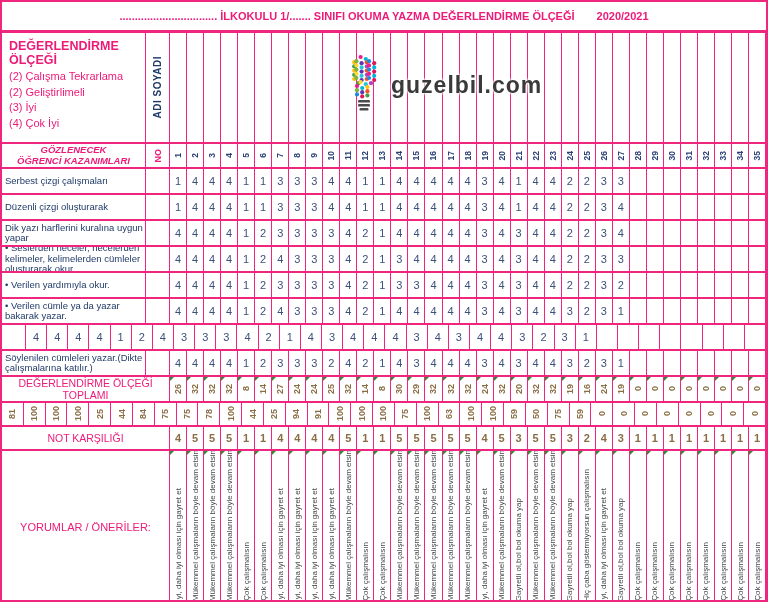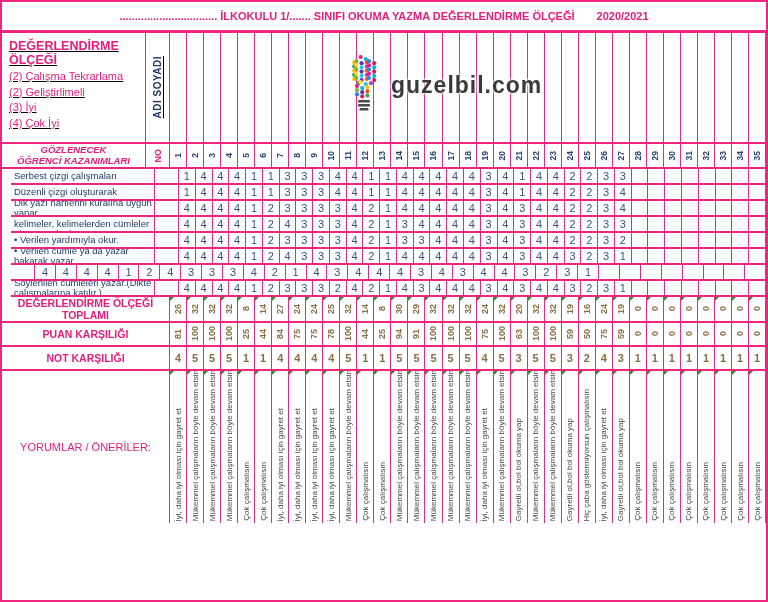--- a/index.html
+++ b/index.html
@@ -15,40 +15,40 @@
   .cells .cell{flex:1;min-width:0;}
   
   .w-label{width:144px;flex:none;}
   .w-no{width:24px;flex:none;}
   .w-span{width:168px;flex:none;}
   
   .title-row{height:28px;border-bottom:3px solid #f0267e;display:flex;align-items:center;justify-content:center;}
   .title-row .t{color:#ed1a78;font-weight:bold;font-size:11px;white-space:pre;}
   .title-row .year{margin-left:22px;}
   
-  .hdr-block{height:111px;text-decoration:underline;}
+  .hdr-block{height:111px;}
   .legend{flex-direction:column;align-items:flex-start;justify-content:flex-start;padding:6px 4px 0 7px;color:#ed1a78;}
   .legend .hd{font-size:12.5px;font-weight:bold;margin-bottom:2px;}
   .legend .it{font-size:11px;line-height:1.42;}
   
   .vt{writing-mode:vertical-rl;transform:rotate(180deg);white-space:nowrap;}
   .adi{color:#203a68;font-weight:bold;font-size:10px;letter-spacing:.5px;}
   
   .kaz-row{height:25px;}
   .kaz-label{color:#ed1a78;font-style:italic;font-weight:bold;font-size:9.5px;text-align:right;line-height:1.1;flex-direction:column;}
   .no-hd{color:#ed1a78;font-weight:bold;font-size:9px;}
   .colnum{color:#2c4077;font-weight:bold;font-size:8.5px;}
   
-  .crit{height:16px;margin-left:9px;}
+  .crit{height:26px;}
   .crit-label{justify-content:flex-start;text-align:left;color:#203a68;font-size:9.5px;line-height:1.1;padding:1px 2px 1px 3px;}
   .val{color:#3d4f7c;font-size:11px;}
   
   .sumrow-t{height:26px;}
   .sumrow{height:24px;}
-  .sum-label{color:#ed1a78;font-weight:bold;font-size:10.5px;text-align:center;}
+  .sum-label{color:#ed1a78;font-weight:normal;font-size:10.5px;text-align:center;}
   .sum{color:#8b6d45;font-weight:bold;font-size:9px;}
   .not{font-size:11px;}
   
   .cmt-row{height:152px;border-bottom:none;}
   .cmt-label{color:#ed1a78;font-weight:normal;font-size:11px;text-align:center;}
   .cmt-cell{align-items:flex-end;justify-content:center;padding-bottom:2px;}
   .cmt{color:#45454c;font-size:8px;}
   
   .tri::before{content:"";position:absolute;top:0;left:0;width:0;height:0;
     border-top:4px solid #2f8a35;border-right:4px solid transparent;}
@@ -670,21 +670,20 @@
         </div>
         <div class="cell tri">
           <span class="vt sum">0</span>
         </div>
         <div class="cell tri">
           <span class="vt sum">0</span>
         </div>
       </div>
   </div>
   <div class="row sumrow">
-    <div class="cell w-span sum-label">PUAN KARŞILIĞI</div>
     <div class="cells" id="puan-cells">
         <div class="cell">
           <span class="vt sum">81</span>
         </div>
         <div class="cell">
           <span class="vt sum">100</span>
         </div>
         <div class="cell">
           <span class="vt sum">100</span>
         </div>

